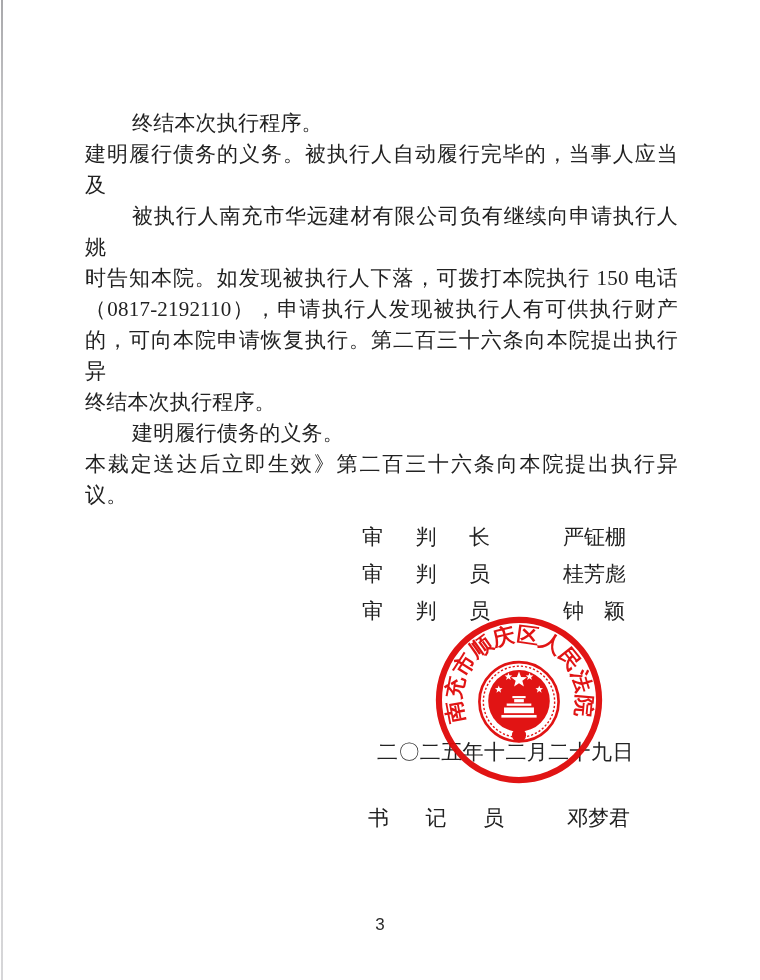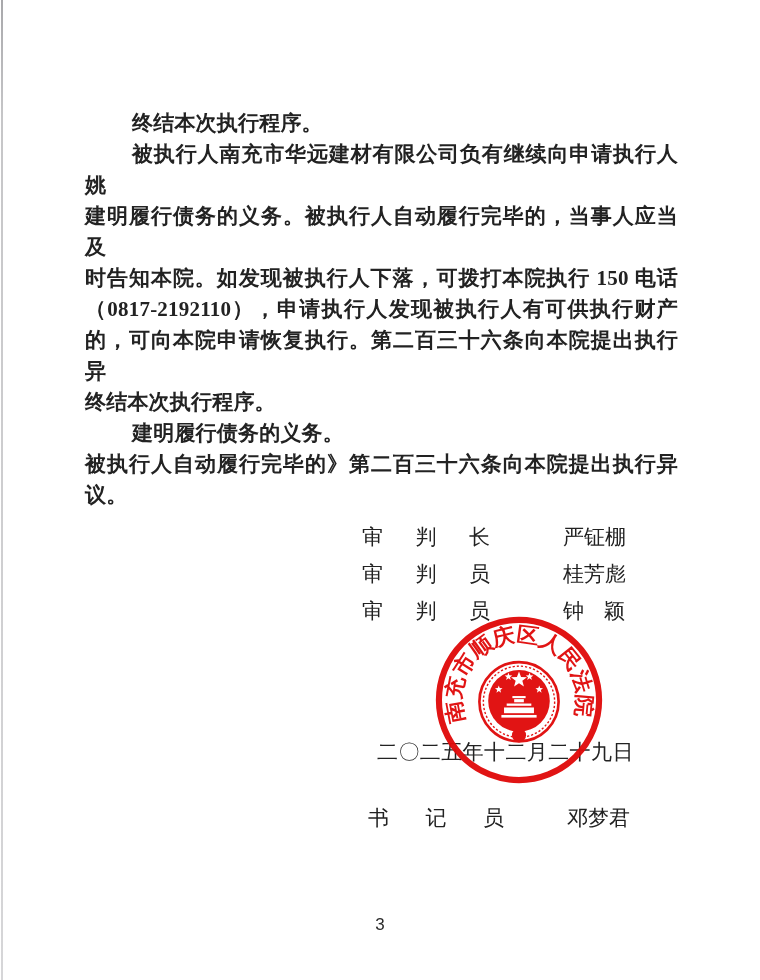--- a/index.html
+++ b/index.html
@@ -24,21 +24,21 @@
   }
   
   .body-text {
     position: absolute;
     left: 85px; top: 108px;
     width: 593px;
     font-size: 21px;
     line-height: 31px;
     letter-spacing: 0.2px;
   }
-  .line { text-align: justify; font-weight: bold; }
+  .line { text-align: justify; }
   .line.fill { text-align-last: justify; }
   .line.ind  { text-indent: 47px; }
   
   .sig-block {
     position: absolute;
     left: 362px; top: 519px;
     font-size: 21px;
     line-height: 37px;
   }
   .sig-row { display: flex; align-items: baseline; height: 37px; }
@@ -83,28 +83,28 @@
   }
 </style>
 </head>
 <body>
 
 <div class="page">
   <div class="scan-edge"></div>
 
   <div class="body-text">
     <div class="line ind">终结本次执行程序。</div>
+    <div class="line fill">建明履行债务的义务。被执行人自动履行完毕的，当事人应当及</div>
     <div class="line ind fill">被执行人南充市华远建材有限公司负有继续向申请执行人姚</div>
-    <div class="line fill">建明履行债务的义务。被执行人自动履行完毕的，当事人应当及</div>
     <div class="line fill">时告知本院。如发现被执行人下落，可拨打本院执行 150 电话</div>
     <div class="line fill">（0817-2192110），申请执行人发现被执行人有可供执行财产</div>
     <div class="line fill">的，可向本院申请恢复执行。第二百三十六条向本院提出执行异</div>
     <div class="line">终结本次执行程序。</div>
     <div class="line ind">建明履行债务的义务。</div>
-    <div class="line fill">被执行人自动履行完毕的》第二百三十六条向本院提出执行异</div>
+    <div class="line fill">本裁定送达后立即生效》第二百三十六条向本院提出执行异</div>
     <div class="line">议。</div>
   </div>
 
   <div class="sig-block">
     <div class="sig-row">
       <span class="sig-role" data-spread="">
           <span>审</span>
           <span>判</span>
           <span>长</span>
         </span>

